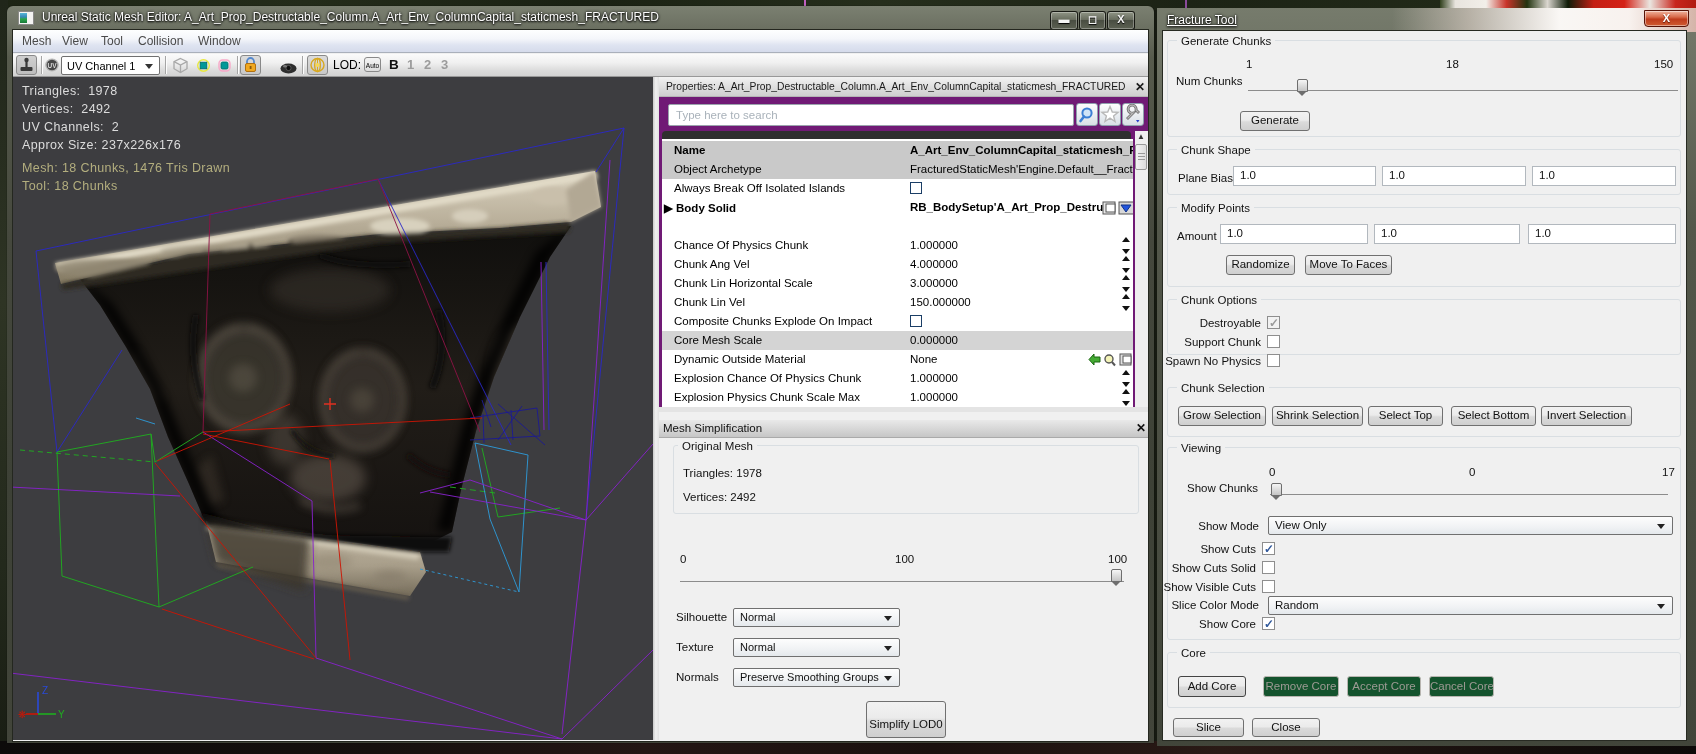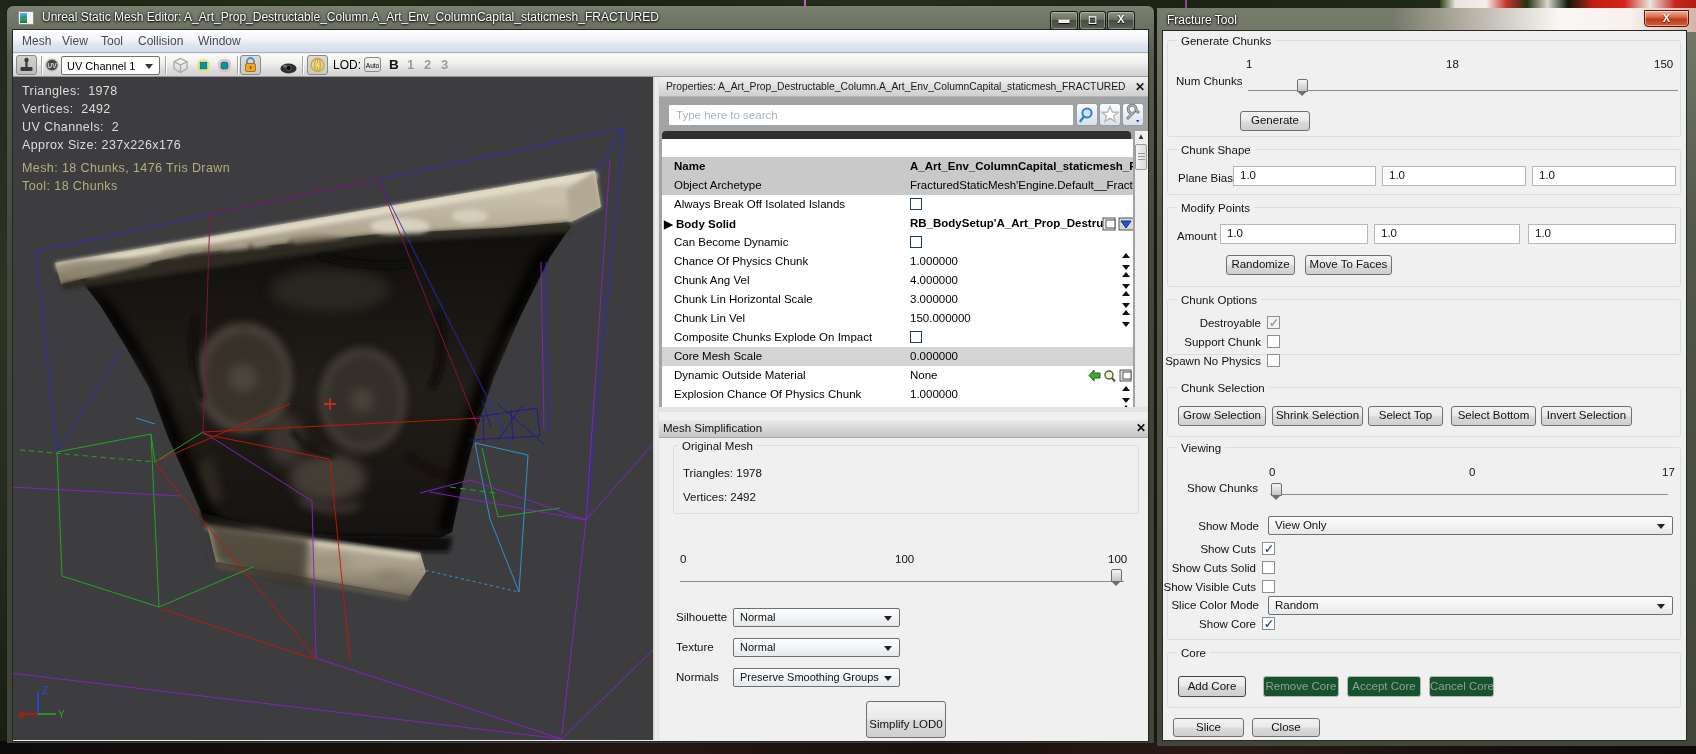--- a/index.html
+++ b/index.html
@@ -53,35 +53,35 @@
 #combo-uv .arr { position:absolute; right:6px; top:7px; width:0; height:0; border:4px solid transparent; border-top:5px solid #333; }
 .toolnum { position:absolute; top:3px; font-size:13px; font-weight:bold; color:#9c9c9c; }
 
 
 #viewport { left:0; top:47px; width:640px; height:663px; background:#3d3d40; }
 #vstats { left:9px; font-size:12.5px; letter-spacing:.4px; color:#dcdcdc; line-height:18px; white-space:pre; }
 #vstats2 { left:9px; font-size:12.5px; letter-spacing:.4px; color:#b3ae7e; line-height:18px; white-space:pre; }
 
 
 #sash-v { left:640px; top:47px; width:6px; height:663px; background:linear-gradient(90deg,#c9c9c9,#f0f0f0 45%,#e2e2e2); }
-#props { left:646px; top:47px; width:489px; height:330px; background:#a3a3a3; font-size:11.5px; }
+#props { left:646px; top:47px; width:489px; height:330px; background:#701a75; font-size:11.5px; }
 #hsash { left:646px; top:377px; width:489px; height:5px; background:#e4e4e4; }
 #meshsimp { left:646px; top:382px; width:489px; height:329px; background:#f0f0f0; font-size:12px; }
 
 
 #ptitle { left:0; top:0; width:489px; height:20px;
   background:linear-gradient(180deg,#f2f2f2,#dcdcdc 60%,#cfcfcf); border-bottom:1px solid #b5b5b5;
   font-size:10.3px; color:#1a1a1a; }
 #psearch { left:9px; top:27px; width:406px; height:22px; background:#fff; border:1px solid #9aa4ac; border-radius:2px;
   color:#a9b2ba; font-size:11.5px; padding:4px 0 0 7px; }
 .sbtn { position:absolute; top:26px; width:22px; height:23px; border:1px solid #8fa0ad; border-radius:3px;
   background:linear-gradient(180deg,#fdfdfd,#e9edf1 55%,#d9e0e6); }
 #pheadbar { left:3px; top:54px; width:469px; height:8px; background:#2f2f2f; border-radius:4px 4px 0 0; }
 #ptable { left:3px; top:62px; width:471px; height:268px; background:#fff; overflow:hidden; }
-.prow { position:absolute; left:0; width:532px; height:19px;margin-top:16px; }
+.prow { position:absolute; left:0; width:532px; height:19px; }
 .prow .n { position:absolute; left:12px; top:3px; color:#000; }
 .prow .v { position:absolute; left:248px; top:3px; color:#000; }
 .pgray { background:#c9c9c9; }
 .psel  { background:#d4d4d4; }
 .ckb { position:absolute; left:248px; top:3px; width:12px; height:12px; border:1px solid #1b3e66; background:#fff; }
 .spin { position:absolute; left:459px; top:1px; width:12px; height:17px; }
 .spin::before { content:""; position:absolute; left:1px; top:0; border:4.5px solid transparent; border-top:none; border-bottom:5px solid #111; }
 .spin::after  { content:""; position:absolute; left:1px; bottom:0; border:4.5px solid transparent; border-bottom:none; border-top:5px solid #111; }
 #pscroll { left:476px; top:54px; width:13px; height:276px; background:#efefef; }
 
@@ -90,21 +90,21 @@
   background:linear-gradient(180deg,#e9e9e9,#d4d4d4 60%,#c6c6c6); border-bottom:1px solid #aaa;
   font-size:11.5px; color:#111;margin-top:8px; }
 #meshsimp .grp b { background:#f0f0f0; left:4px; }
 #meshsimp .wcombo { font-size:11px; }
 
 
 #fwin { left:1157px; top:8px; width:539px; height:738px;
   background:linear-gradient(180deg,#767b6c 0%,#53574a 30%,#41453a 100%); }
 #fwin-title-glow { left:235px; top:0px; width:304px; height:24px;
   background:linear-gradient(90deg, rgba(210,195,185,0) 0%, rgba(235,220,212,.55) 25%, rgba(255,252,250,.96) 55%, rgba(255,248,245,.95) 78%, rgba(245,200,190,.75) 100%); }
-#fwin-text { left:10px; top:5px; font-size:12px; color:#fff; text-shadow:0 1px 2px #000,0 0 3px #000; }
+#fwin-text { left:10px; top:5px; font-size:12px; color:#fff; text-shadow:0 1px 2px #000,0 0 3px #000;text-decoration:underline; }
 #fwin-cls { left:487px; top:2px; width:45px; height:17px; border:1px solid #571307; border-radius:0 0 4px 4px;
   background:linear-gradient(180deg,#f0b49e 0%,#d86a4a 40%,#c03c1c 55%,#cf5c31 100%);
   box-shadow:inset 0 0 0 1px rgba(255,255,255,.45); }
 #fwin-cls span { position:absolute; left:0; right:0; top:1px; text-align:center; font-size:11px; font-weight:bold; color:#fff; text-shadow:0 1px 1px #60190a; }
 #fwin-client { left:6px; top:23px; width:523px; height:709px; background:#f0f0f0;
   box-shadow:0 0 0 1px #272a22; }
 .grp { position:absolute; border:1px solid #d9dee2; border-radius:3px; }
 .grp b { position:absolute; left:9px; top:-6px; background:#f0f0f0; padding:0 4px; font-weight:normal; font-size:11.5px; color:#111; white-space:nowrap; }
 .lbl { position:absolute; font-size:11.5px; color:#111; white-space:nowrap; }
 .rlbl { position:absolute; font-size:11.5px; color:#111; white-space:nowrap; text-align:right; }
@@ -441,24 +441,20 @@
         <div class="prow" style="top:59px">
             <span class="n" style="left:2px;font-weight:bold">▶ Body Solid</span>
             <span class="v" style="font-weight:bold">RB_BodySetup'A_Art_Prop_Destruc</span>
           <svg class="abs" style="left:440px;top:3px" width="34" height="14" viewBox="0 0 34 14">
               <rect x="1" y="1" width="12" height="12" fill="#e8e8e8" stroke="#555"></rect>
               <rect x="4" y="3" width="9" height="8" fill="#fff" stroke="#555"></rect>
               <rect x="17" y="1" width="15" height="12" fill="#d8d8d8" stroke="#555"></rect>
               <path d="M19 4 l10 0 l-5 7 z" fill="#2255dd" stroke="#113388"></path>
             </svg>
           </div>
-        <div class="prow" style="top:78px">
-            <span class="n">Can Become Dynamic</span>
-            <span class="ckb"></span>
-          </div>
         <div class="prow" style="top:97px">
             <span class="n">Chance Of Physics Chunk</span>
             <span class="v">1.000000</span>
             <span class="spin"></span>
           </div>
         <div class="prow" style="top:116px">
             <span class="n">Chunk Ang Vel</span>
             <span class="v">4.000000</span>
             <span class="spin"></span>
           </div>

